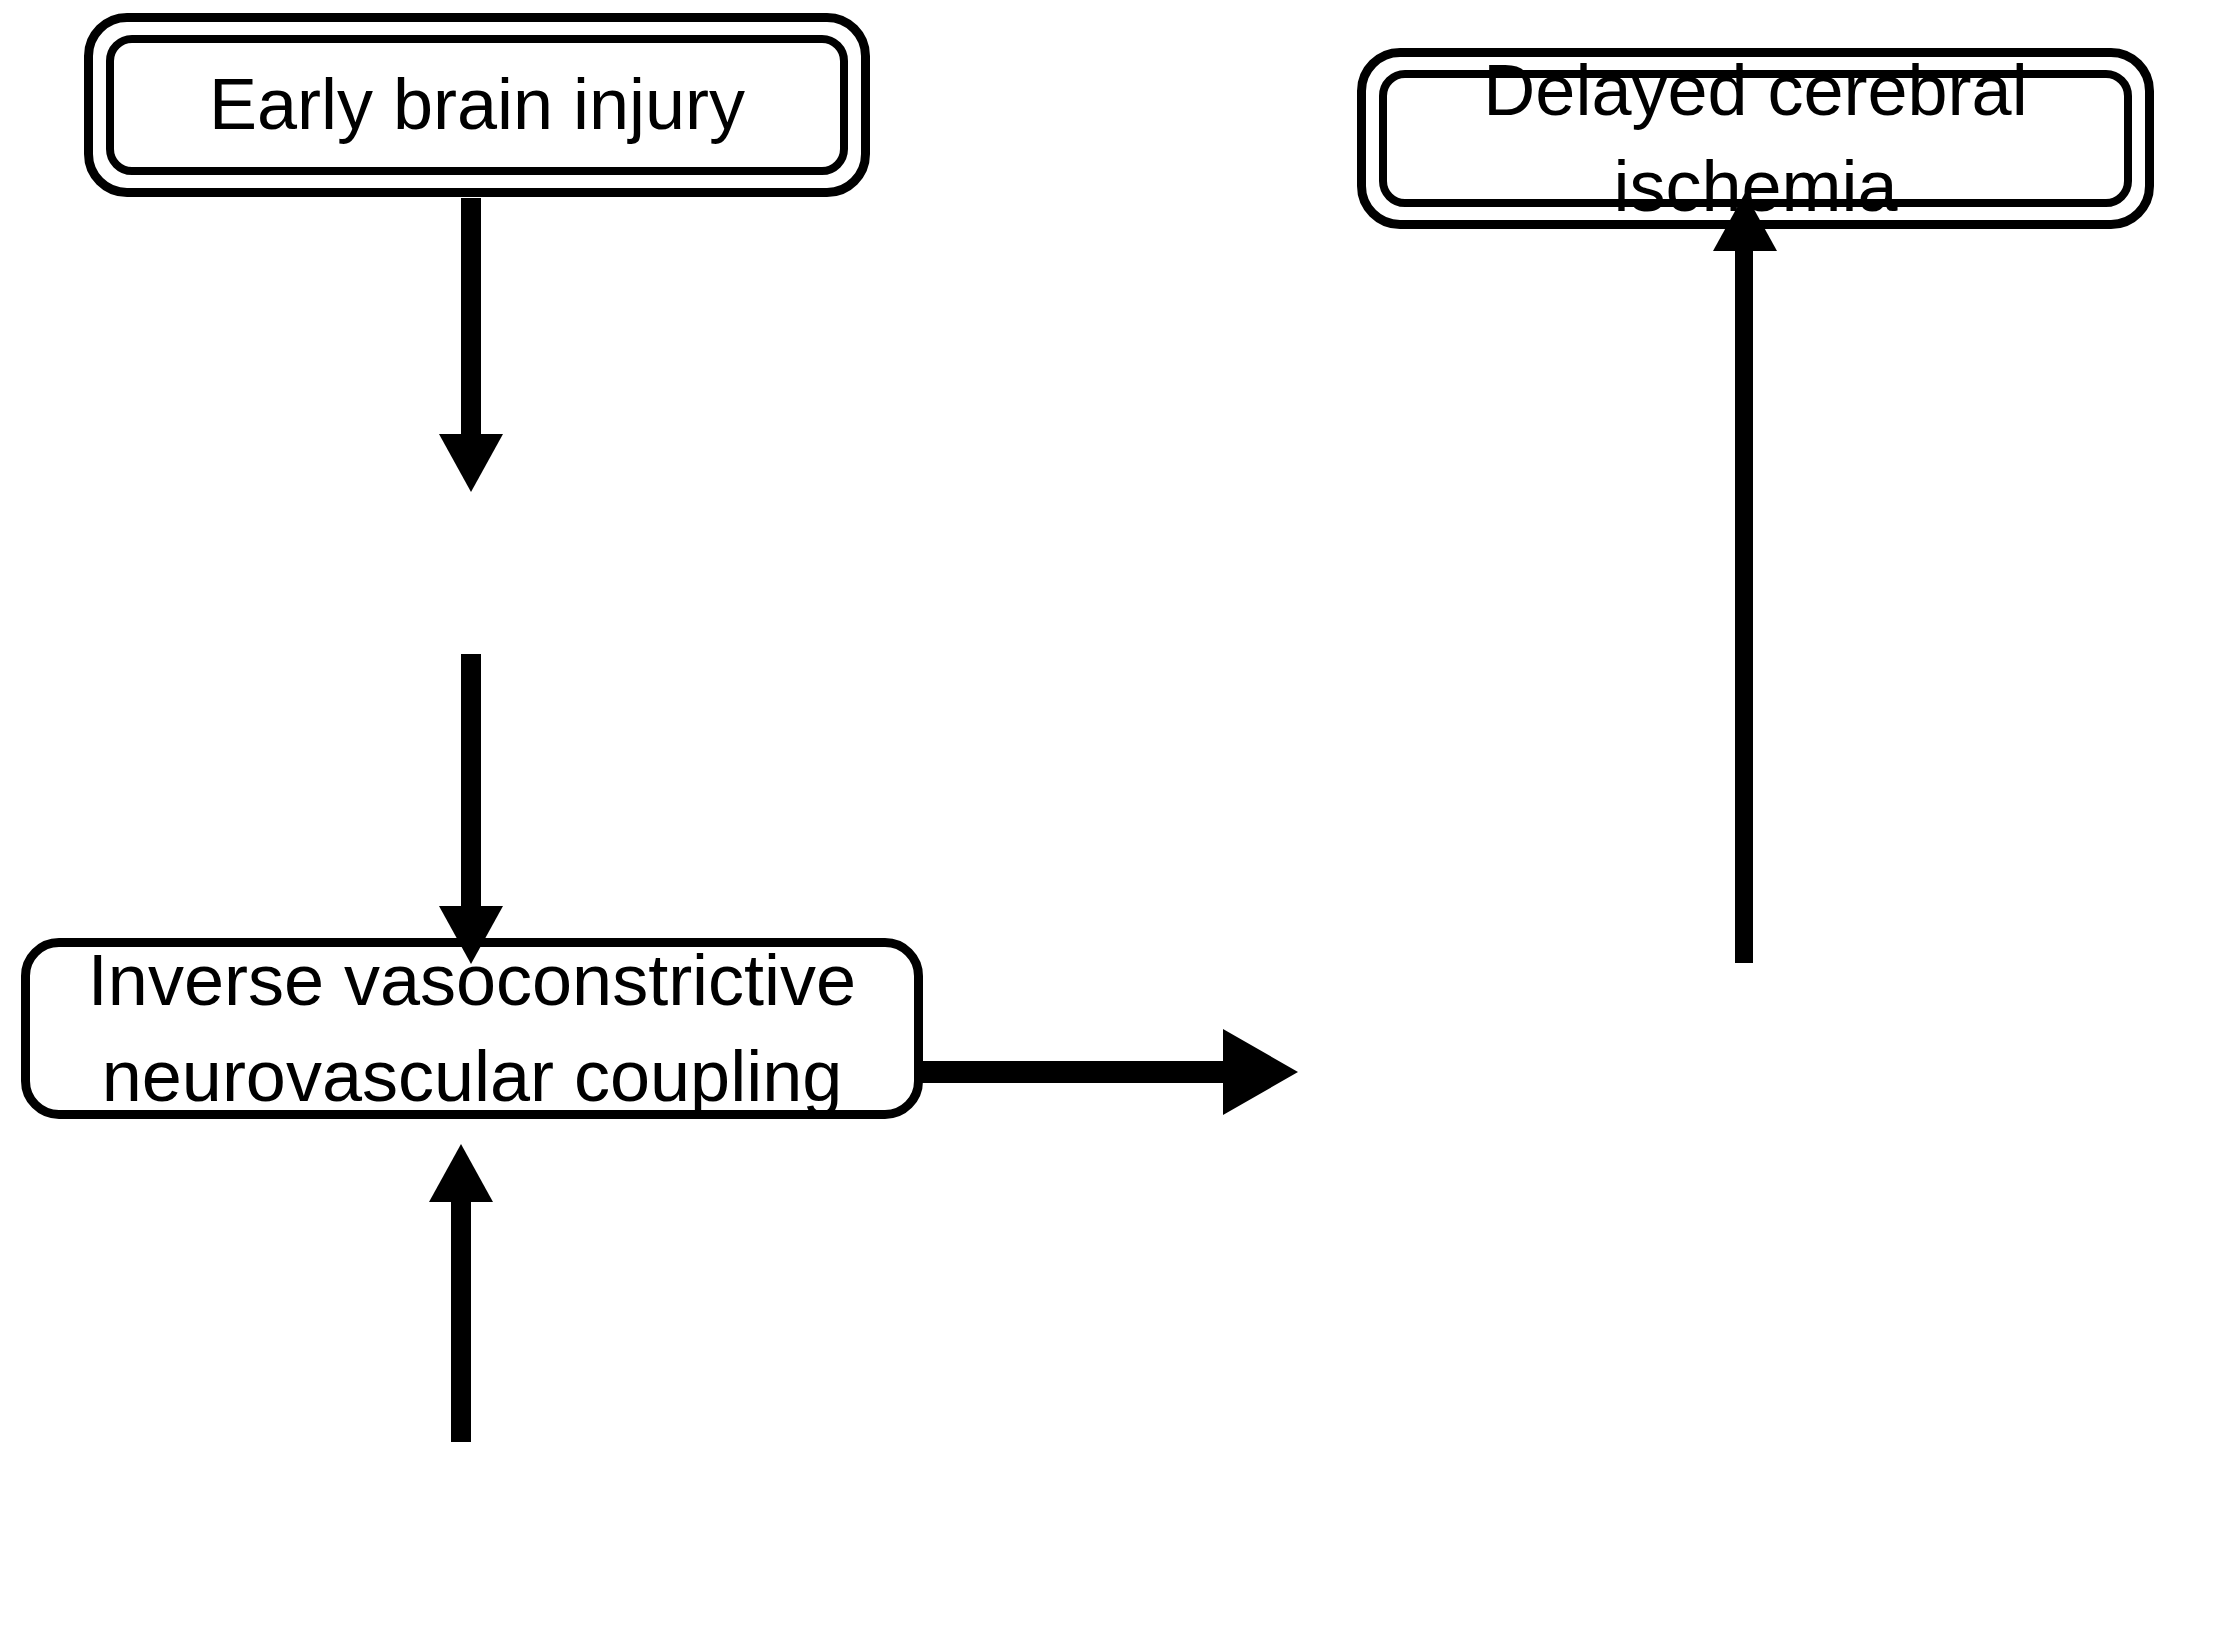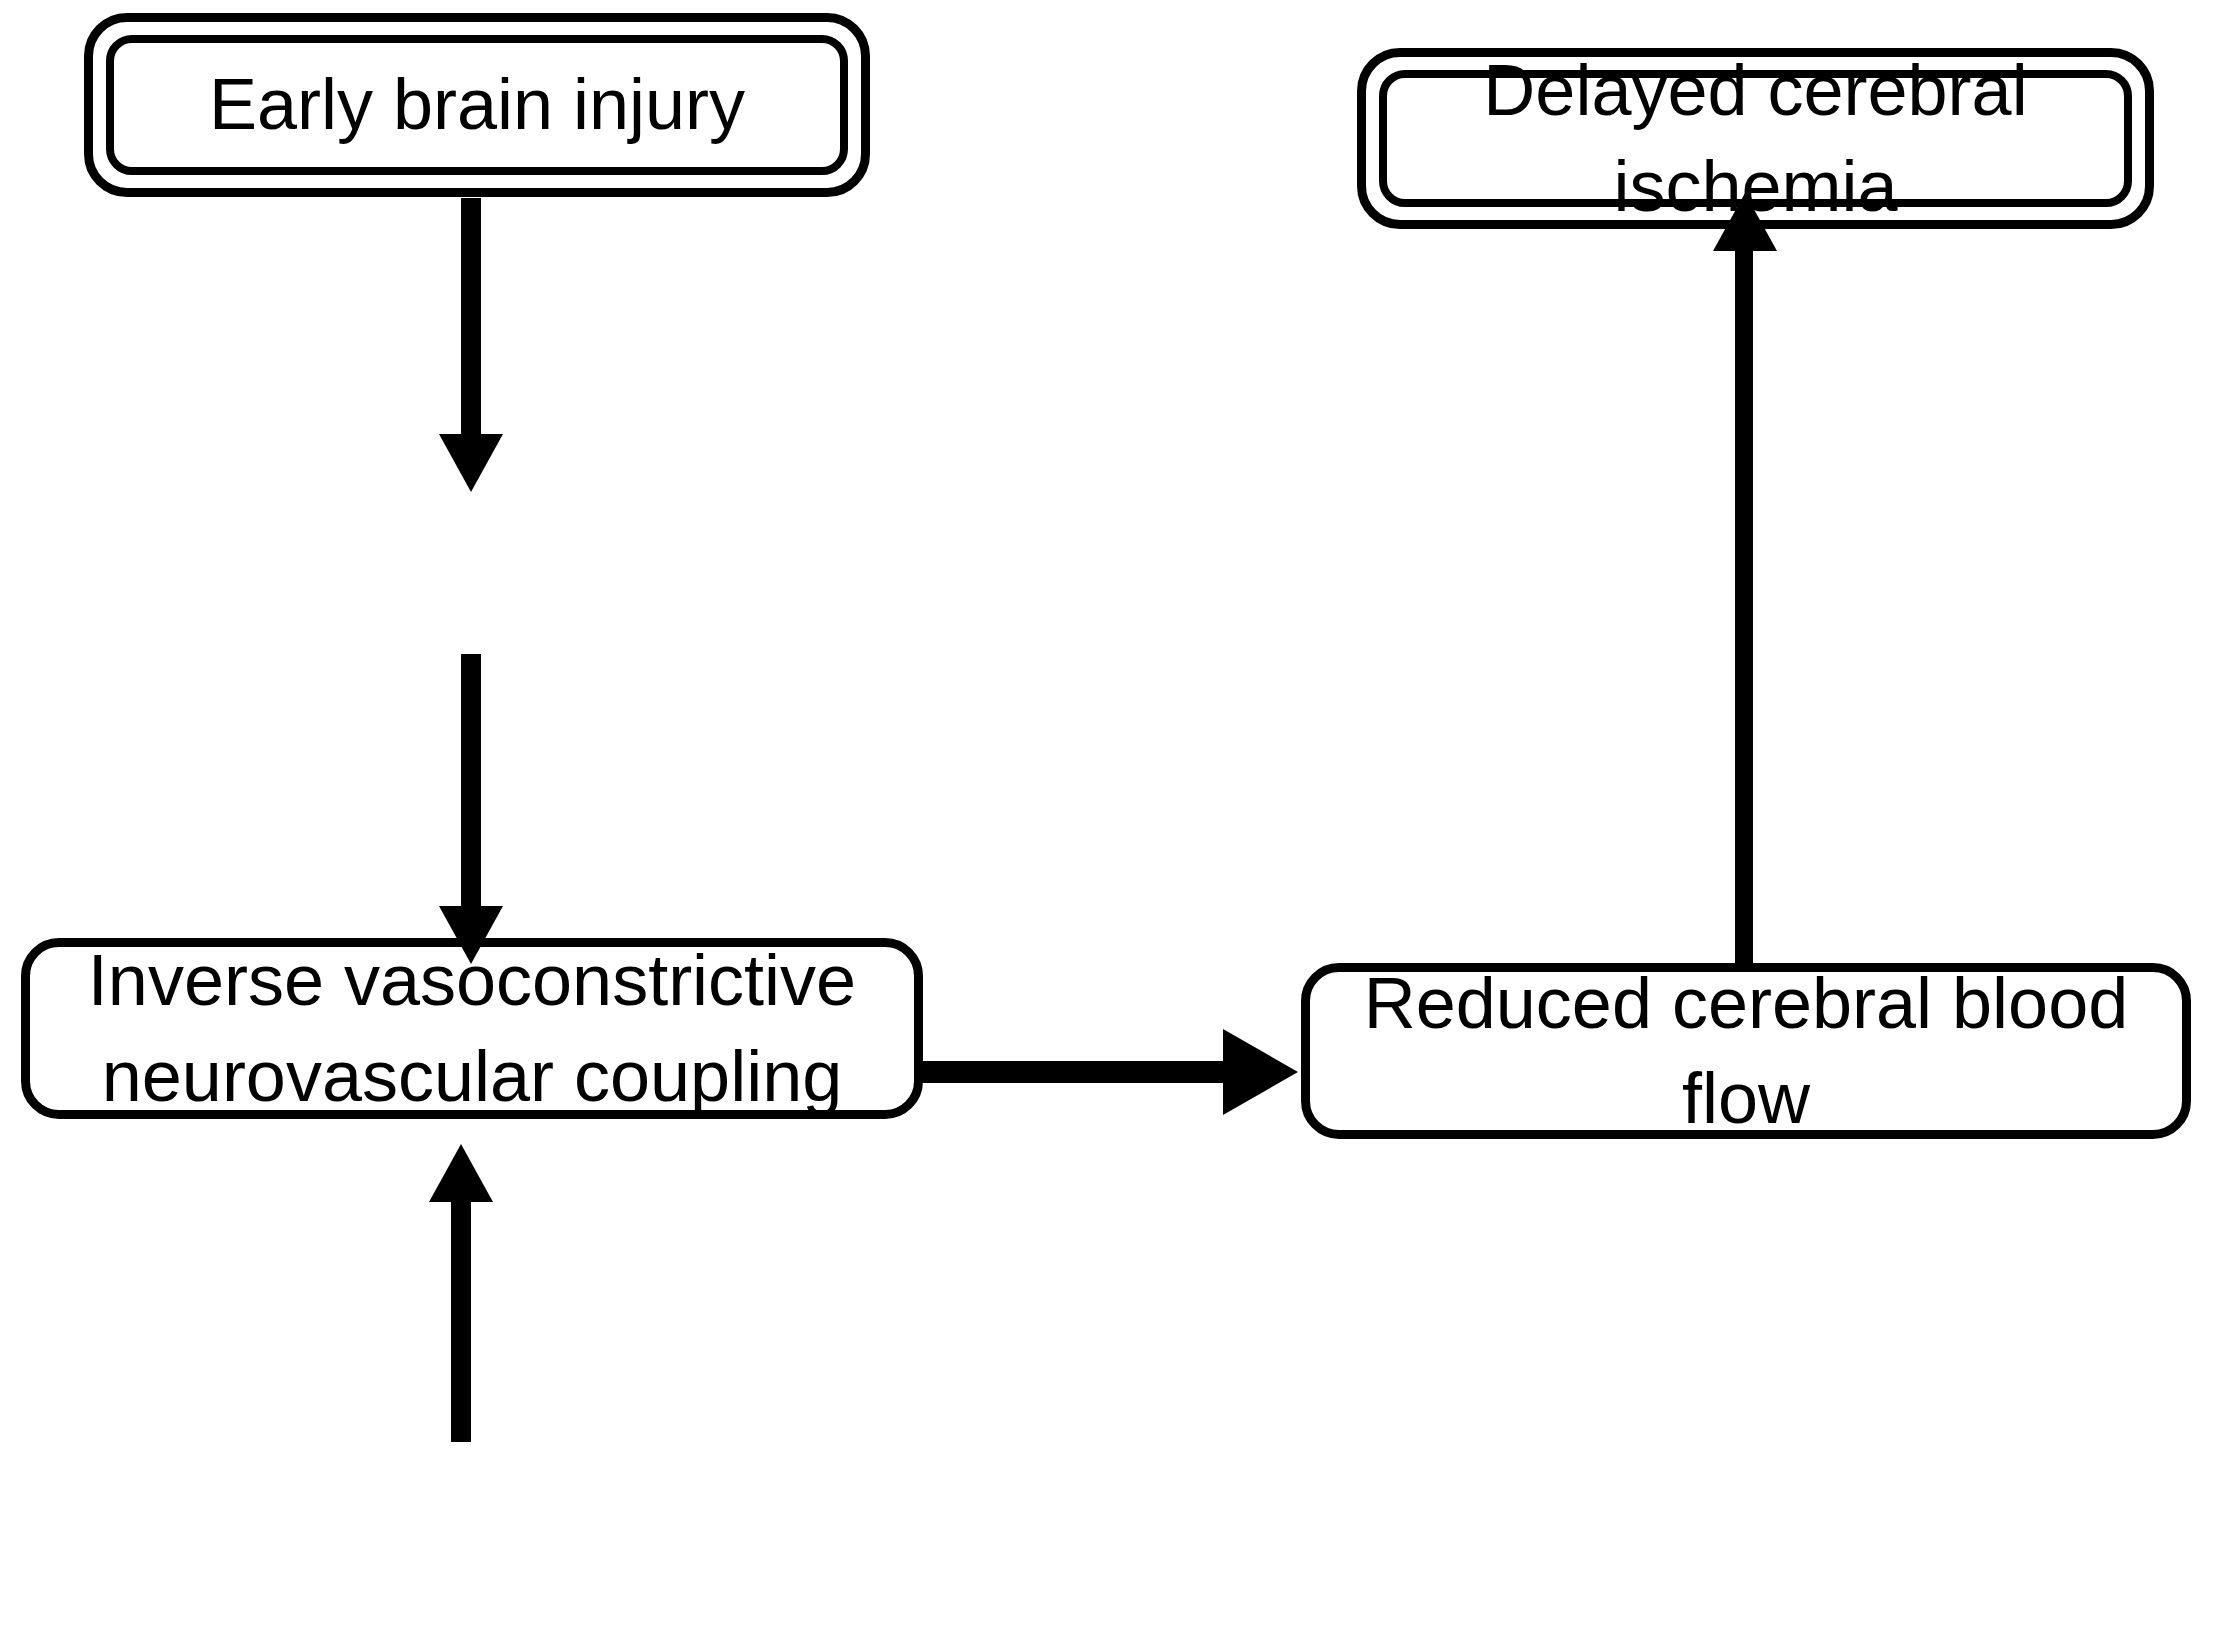--- a/index.html
+++ b/index.html
@@ -102,23 +102,20 @@
       <div class="node-label">Delayed cerebral ischemia</div>
     </div>
   </div>
 
 
   <div class="node single" style="left:21px; top:938px; width:902px; height:181px;">
     <div class="node-label">Inverse vasoconstrictive
 neurovascular coupling</div>
   </div>
 
-  <div class="node single" style="left:1301px; top:963px; width:890px; height:176px;">
-    <div class="node-label">Reduced cerebral blood flow</div>
-  </div>
 
 
   <div>
     <div class="shaft" style="left:461px; top:198px; width:20.4px; height:237px;"></div>
     <div class="head head-down" style="left:439px; top:434px;"></div>
   </div>
 
   <div>
     <div class="shaft" style="left:461px; top:654px; width:20.4px; height:253px;"></div>
     <div class="head head-down" style="left:439px; top:906px;"></div>

